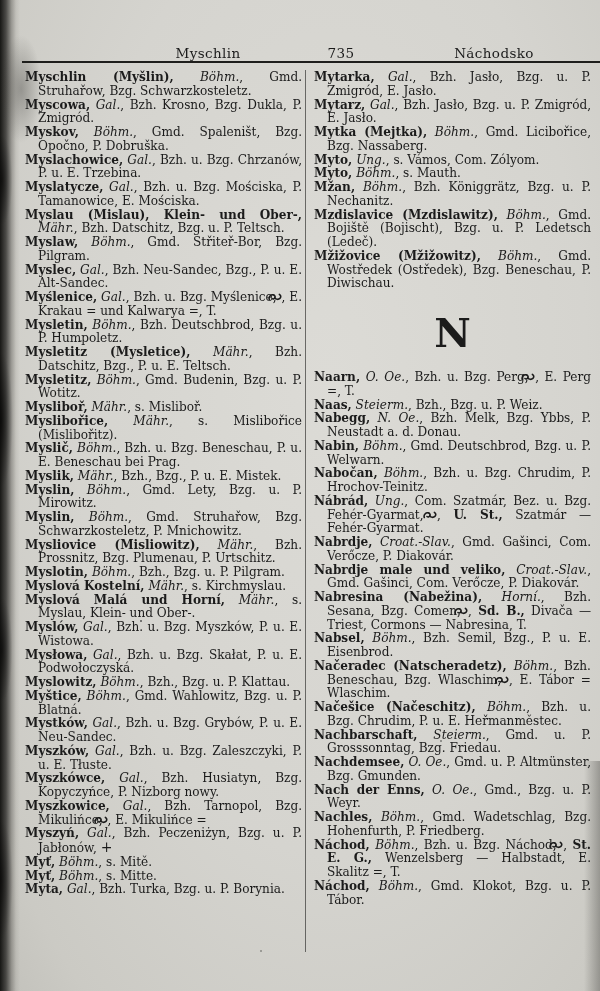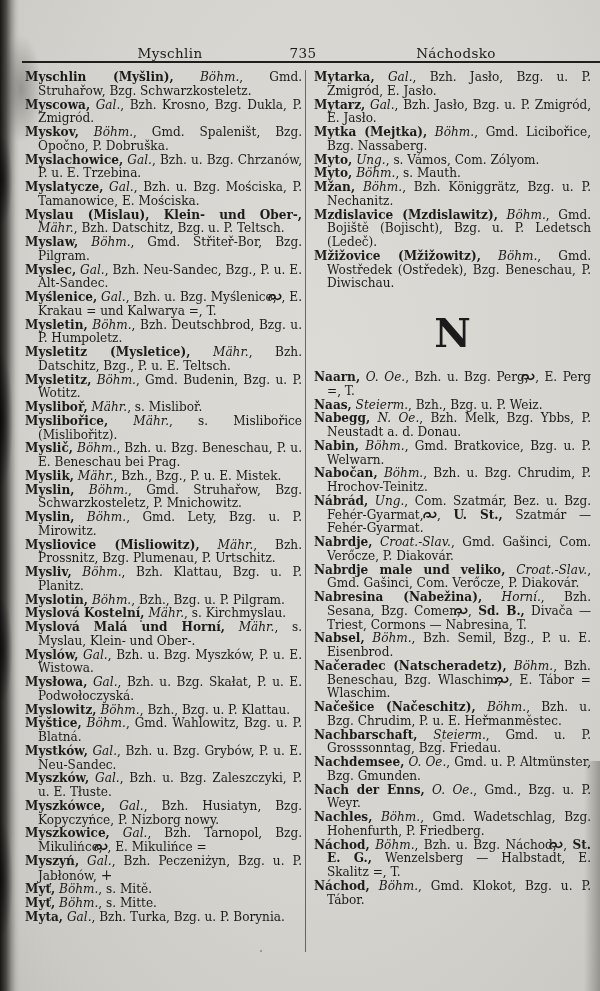--- a/index.html
+++ b/index.html
@@ -23,21 +23,21 @@
     background:radial-gradient(closest-side, rgba(55,54,50,.38), rgba(55,54,50,0) 72%);
   }
   .smudge-bottom-right{
     position:absolute;right:0;bottom:0;width:16px;height:230px;pointer-events:none;
     background:linear-gradient(to left, rgba(50,49,45,.35), rgba(50,49,45,0));
   }
   .speck{position:absolute;width:2px;height:2px;border-radius:50%;background:rgba(30,30,28,.7);
     box-shadow: 210px -515px 0 rgba(30,30,28,.5), -60px -280px 0 rgba(30,30,28,.45),
                 300px 120px 0 rgba(30,30,28,.5), 120px 330px 0 rgba(30,30,28,.4),
                 -150px 180px 0 rgba(30,30,28,.45);}
-  .header span{position:absolute;top:45px;transform:translateX(-50%);font-size:13.5px;letter-spacing:.4px;}
+  .header span{position:absolute;top:45px;transform:translateX(-50%);font-size:13.5px;letter-spacing:.4px;margin-left:38px;}
   .h-left{left:170px;}
   .h-center{left:303px;}
   .h-right{left:456px;}
   .rule{position:absolute;top:61px;left:22px;right:0;height:2px;background:#1e1e1c;}
   .divider{position:absolute;left:305px;top:70px;height:882px;width:1px;background:rgba(28,28,26,.6);}
   .col{position:absolute;top:71px;width:277px;font-size:12.1px;line-height:13.75px;
        text-align:justify;text-justify:inter-word;}
   .col-left{left:25px;}
   .col-right{left:314px;}
   .entry{margin:0;padding-left:13px;text-indent:-13px;}
@@ -79,24 +79,23 @@
             <path d="M1.3 6.4 C0.4 3.8 2.8 1.3 5.3 1.9 C6.9 2.3 7.4 3.6 6.9 4.8 C6.4 6 4.9 6.3 4 5.5" fill="none" stroke="currentColor" stroke-width="1.6" stroke-linecap="round"></path>
             <path d="M6.7 4.9 C7.9 6.6 10.4 6.8 11.9 5.4 C13.3 4 12.9 2 11.4 1.4" fill="none" stroke="currentColor" stroke-width="1.6" stroke-linecap="round"></path>
           </svg></span><span>, E. Krakau = und Kalwarya =, T.</span></p>
       <p class="entry"><span class="hw">Mysletin,</span><span class="rg"> Böhm.</span><span>, Bzh. Deutschbrod, Bzg. u. P. Humpoletz.</span></p>
       <p class="entry"><span class="hw">Mysletitz (Mysletice),</span><span class="rg"> Mähr.</span><span>, Bzh. Datschitz, Bzg., P. u. E. Teltsch.</span></p>
       <p class="entry"><span class="hw">Mysletitz,</span><span class="rg"> Böhm.</span><span>, Gmd. Budenin, Bzg. u. P. Wotitz.</span></p>
       <p class="entry"><span class="hw">Mysliboř,</span><span class="rg"> Mähr.</span><span>, s. Misliboř.</span></p>
       <p class="entry"><span class="hw">Myslibořice,</span><span class="rg"> Mähr.</span><span>, s. Mislibořice (Mislibořitz).</span></p>
       <p class="entry"><span class="hw">Myslič,</span><span class="rg"> Böhm.</span><span>, Bzh. u. Bzg. Beneschau, P. u. E. Beneschau bei Prag.</span></p>
       <p class="entry"><span class="hw">Myslik,</span><span class="rg"> Mähr.</span><span>, Bzh., Bzg., P. u. E. Mistek.</span></p>
+      <p class="entry"><span class="hw">Myslin,</span><span class="rg"> Böhm.</span><span>, Gmd. Lety, Bzg. u. P. Mirowitz.</span></p>
       <p class="entry"><span class="hw">Myslin,</span><span class="rg"> Böhm.</span><span>, Gmd. Struhařow, Bzg. Schwarzkosteletz, P. Mnichowitz.</span></p>
-      <p class="entry"><span class="hw">Myslin,</span><span class="rg"> Böhm.</span><span>, Gmd. Lety, Bzg. u. P. Mirowitz.</span></p>
       <p class="entry"><span class="hw">Mysliovice (Misliowitz),</span><span class="rg"> Mähr.</span><span>, Bzh. Prossnitz, Bzg. Plumenau, P. Urtschitz.</span></p>
-      <p class="entry"><span class="hw">Mysliv,</span><span class="rg"> Böhm.</span><span>, Bzh. Klattau, Bzg. u. P. Planitz.</span></p>
       <p class="entry"><span class="hw">Myslotin,</span><span class="rg"> Böhm.</span><span>, Bzh., Bzg. u. P. Pilgram.</span></p>
       <p class="entry"><span class="hw">Myslová Kostelní,</span><span class="rg"> Mähr.</span><span>, s. Kirchmyslau.</span></p>
       <p class="entry"><span class="hw">Myslová Malá und Horní,</span><span class="rg"> Mähr.</span><span>, s. Myslau, Klein- und Ober-.</span></p>
       <p class="entry"><span class="hw">Myslów,</span><span class="rg"> Gal.</span><span>, Bzh. u. Bzg. Myszków, P. u. E. Wistowa.</span></p>
       <p class="entry"><span class="hw">Mysłowa,</span><span class="rg"> Gal.</span><span>, Bzh. u. Bzg. Skałat, P. u. E. Podwołoczyská.</span></p>
       <p class="entry"><span class="hw">Myslowitz,</span><span class="rg"> Böhm.</span><span>, Bzh., Bzg. u. P. Klattau.</span></p>
       <p class="entry"><span class="hw">Myštice,</span><span class="rg"> Böhm.</span><span>, Gmd. Wahlowitz, Bzg. u. P. Blatná.</span></p>
       <p class="entry"><span class="hw">Mystków,</span><span class="rg"> Gal.</span><span>, Bzh. u. Bzg. Grybów, P. u. E. Neu-Sandec.</span></p>
       <p class="entry"><span class="hw">Myszków,</span><span class="rg"> Gal.</span><span>, Bzh. u. Bzg. Zaleszczyki, P. u. E. Tłuste.</span></p>
       <p class="entry"><span class="hw">Myszkówce,</span><span class="rg"> Gal.</span><span>, Bzh. Husiatyn, Bzg. Kopyczyńce, P. Nizborg nowy.</span></p>
@@ -118,21 +117,21 @@
       <p class="entry"><span class="hw">Mžan,</span><span class="rg"> Böhm.</span><span>, Bzh. Königgrätz, Bzg. u. P. Nechanitz.</span></p>
       <p class="entry"><span class="hw">Mzdislavice (Mzdislawitz),</span><span class="rg"> Böhm.</span><span>, Gmd. Bojiště (Bojischt), Bzg. u. P. Ledetsch (Ledeč).</span></p>
       <p class="entry"><span class="hw">Mžižovice (Mžižowitz),</span><span class="rg"> Böhm.</span><span>, Gmd. Wostředek (Ostředek), Bzg. Beneschau, P. Diwischau.</span></p>
       <div class="section-heading">N</div>
       <p class="entry"><span class="hw">Naarn,</span><span class="rg"> O. Oe.</span><span>, Bzh. u. Bzg. Perg, </span><span class="sym"><svg width="14" height="9" viewBox="0 0 14 9" aria-hidden="true">
             <path d="M1.3 6.4 C0.4 3.8 2.8 1.3 5.3 1.9 C6.9 2.3 7.4 3.6 6.9 4.8 C6.4 6 4.9 6.3 4 5.5" fill="none" stroke="currentColor" stroke-width="1.6" stroke-linecap="round"></path>
             <path d="M6.7 4.9 C7.9 6.6 10.4 6.8 11.9 5.4 C13.3 4 12.9 2 11.4 1.4" fill="none" stroke="currentColor" stroke-width="1.6" stroke-linecap="round"></path>
           </svg></span><span>, E. Perg =, T.</span></p>
       <p class="entry"><span class="hw">Naas,</span><span class="rg"> Steierm.</span><span>, Bzh., Bzg. u. P. Weiz.</span></p>
       <p class="entry"><span class="hw">Nabegg,</span><span class="rg"> N. Oe.</span><span>, Bzh. Melk, Bzg. Ybbs, P. Neustadt a. d. Donau.</span></p>
-      <p class="entry"><span class="hw">Nabin,</span><span class="rg"> Böhm.</span><span>, Gmd. Bratkovice, Bzg. u. P. Welwarn.</span></p>
+      <p class="entry"><span class="hw">Nabin,</span><span class="rg"> Böhm.</span><span>, Gmd. Deutschbrod, Bzg. u. P. Welwarn.</span></p>
       <p class="entry"><span class="hw">Nabočan,</span><span class="rg"> Böhm.</span><span>, Bzh. u. Bzg. Chrudim, P. Hrochov-Teinitz.</span></p>
       <p class="entry"><span class="hw">Nábrád,</span><span class="rg"> Ung.</span><span>, Com. Szatmár, Bez. u. Bzg. Fehér-Gyarmat, </span><span class="sym"><svg width="14" height="9" viewBox="0 0 14 9" aria-hidden="true">
             <path d="M1.3 6.4 C0.4 3.8 2.8 1.3 5.3 1.9 C6.9 2.3 7.4 3.6 6.9 4.8 C6.4 6 4.9 6.3 4 5.5" fill="none" stroke="currentColor" stroke-width="1.6" stroke-linecap="round"></path>
             <path d="M6.7 4.9 C7.9 6.6 10.4 6.8 11.9 5.4 C13.3 4 12.9 2 11.4 1.4" fill="none" stroke="currentColor" stroke-width="1.6" stroke-linecap="round"></path>
           </svg></span><span>, </span><span class="hw">U. St.,</span><span> Szatmár — Fehér-Gyarmat.</span></p>
       <p class="entry"><span class="hw">Nabrdje,</span><span class="rg"> Croat.-Slav.</span><span>, Gmd. Gašinci, Com. Verőcze, P. Diakovár.</span></p>
       <p class="entry"><span class="hw">Nabrdje male und veliko,</span><span class="rg"> Croat.-Slav.</span><span>, Gmd. Gašinci, Com. Verőcze, P. Diakovár.</span></p>
       <p class="entry"><span class="hw">Nabresina (Nabežina),</span><span class="rg"> Horní.</span><span>, Bzh. Sesana, Bzg. Comen, </span><span class="sym"><svg width="14" height="9" viewBox="0 0 14 9" aria-hidden="true">
             <path d="M1.3 6.4 C0.4 3.8 2.8 1.3 5.3 1.9 C6.9 2.3 7.4 3.6 6.9 4.8 C6.4 6 4.9 6.3 4 5.5" fill="none" stroke="currentColor" stroke-width="1.6" stroke-linecap="round"></path>
             <path d="M6.7 4.9 C7.9 6.6 10.4 6.8 11.9 5.4 C13.3 4 12.9 2 11.4 1.4" fill="none" stroke="currentColor" stroke-width="1.6" stroke-linecap="round"></path>

